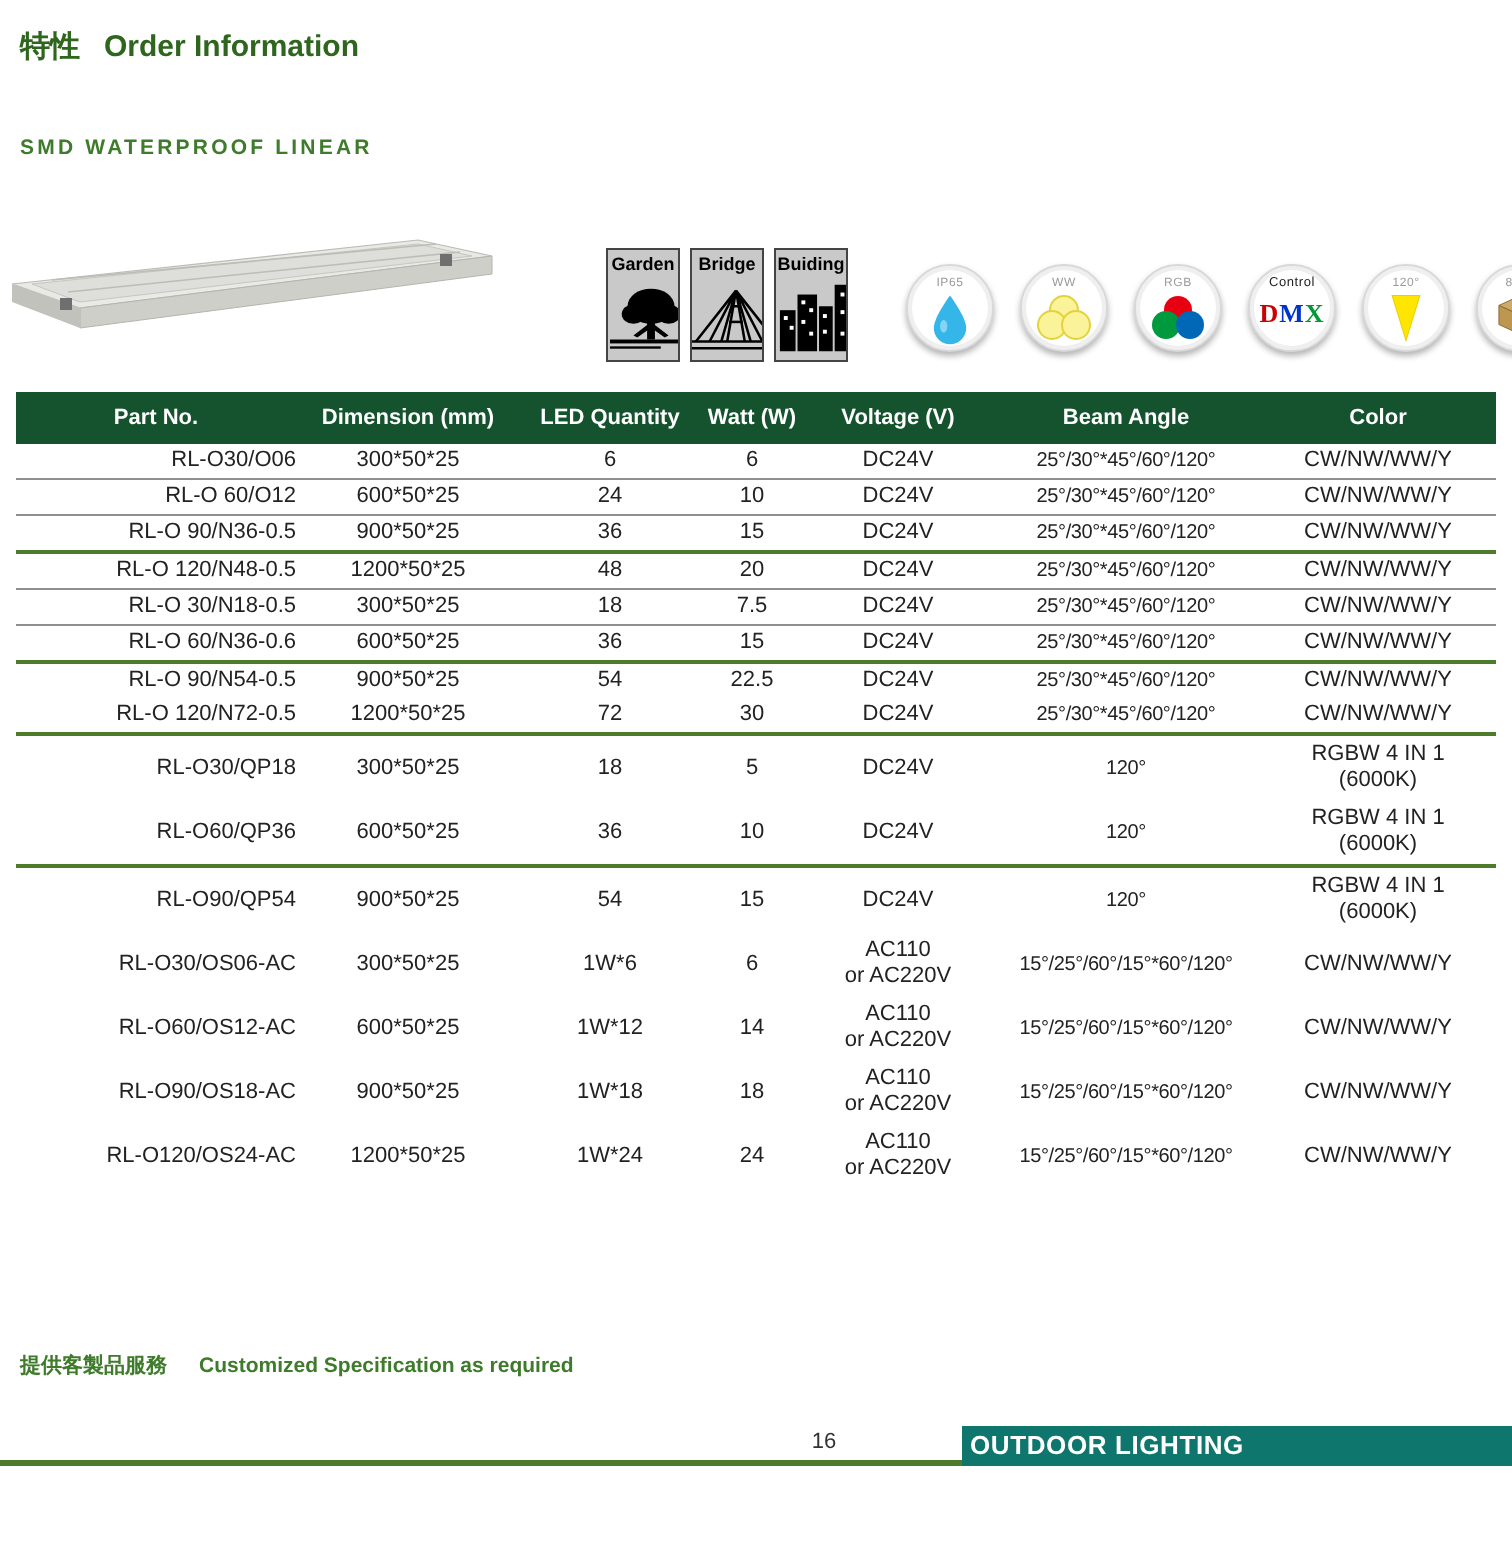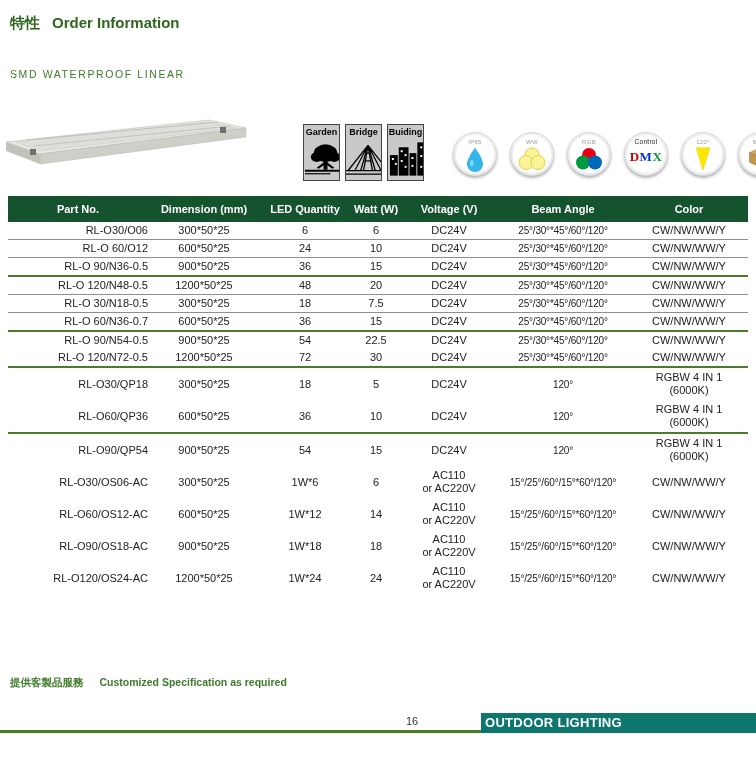--- a/index.html
+++ b/index.html
@@ -3,21 +3,21 @@
 <meta charset="utf-8">
 <style>
   html,body{margin:0;padding:0;background:#fff;}
   .page{position:relative;width:756px;height:780px;background:#fff;overflow:hidden;
         font-family:"Liberation Sans","DejaVu Sans",sans-serif;}
 
   
   .heading{position:absolute;left:10px;top:14px;color:#2f661e;font-weight:bold;font-size:15px;}
   .heading .zh{margin-right:12px;}
   .subtitle{position:absolute;left:10px;top:68px;color:#3e7b2b;font-size:10.5px;
-            font-weight:normal;letter-spacing:1.6px;}
+            font-weight:bold;letter-spacing:1.6px;}
 
   
   .photo{position:absolute;left:4px;top:112px;}
 
   
   .app-icons{position:absolute;left:303px;top:124px;display:flex;gap:5px;}
   .app-icon{width:37px;height:57px;background:#c9c9c9;border:1px solid #444;
             box-sizing:border-box;text-align:center;overflow:hidden;}
   .app-icon .lbl{font-size:9px;font-weight:bold;color:#000;padding-top:2px;line-height:11px;}
   .app-icon svg{display:block;margin:1px auto 0;}
@@ -246,21 +246,21 @@
         <tr class="sm div-thin">
           <td class="c-part">RL-O 30/N18-0.5</td>
           <td class="c-dimension">300*50*25</td>
           <td class="c-led">18</td>
           <td class="c-watt">7.5</td>
           <td class="c-voltage">DC24V</td>
           <td class="c-beam">25°/30°*45°/60°/120°</td>
           <td class="c-color">CW/NW/WW/Y</td>
         </tr>
         <tr class="sm div-group">
-          <td class="c-part">RL-O 60/N36-0.7</td>
+          <td class="c-part">RL-O 60/N36-0.6</td>
           <td class="c-dimension">600*50*25</td>
           <td class="c-led">36</td>
           <td class="c-watt">15</td>
           <td class="c-voltage">DC24V</td>
           <td class="c-beam">25°/30°*45°/60°/120°</td>
           <td class="c-color">CW/NW/WW/Y</td>
         </tr>
         <tr class="sm">
           <td class="c-part">RL-O 90/N54-0.5</td>
           <td class="c-dimension">900*50*25</td>

